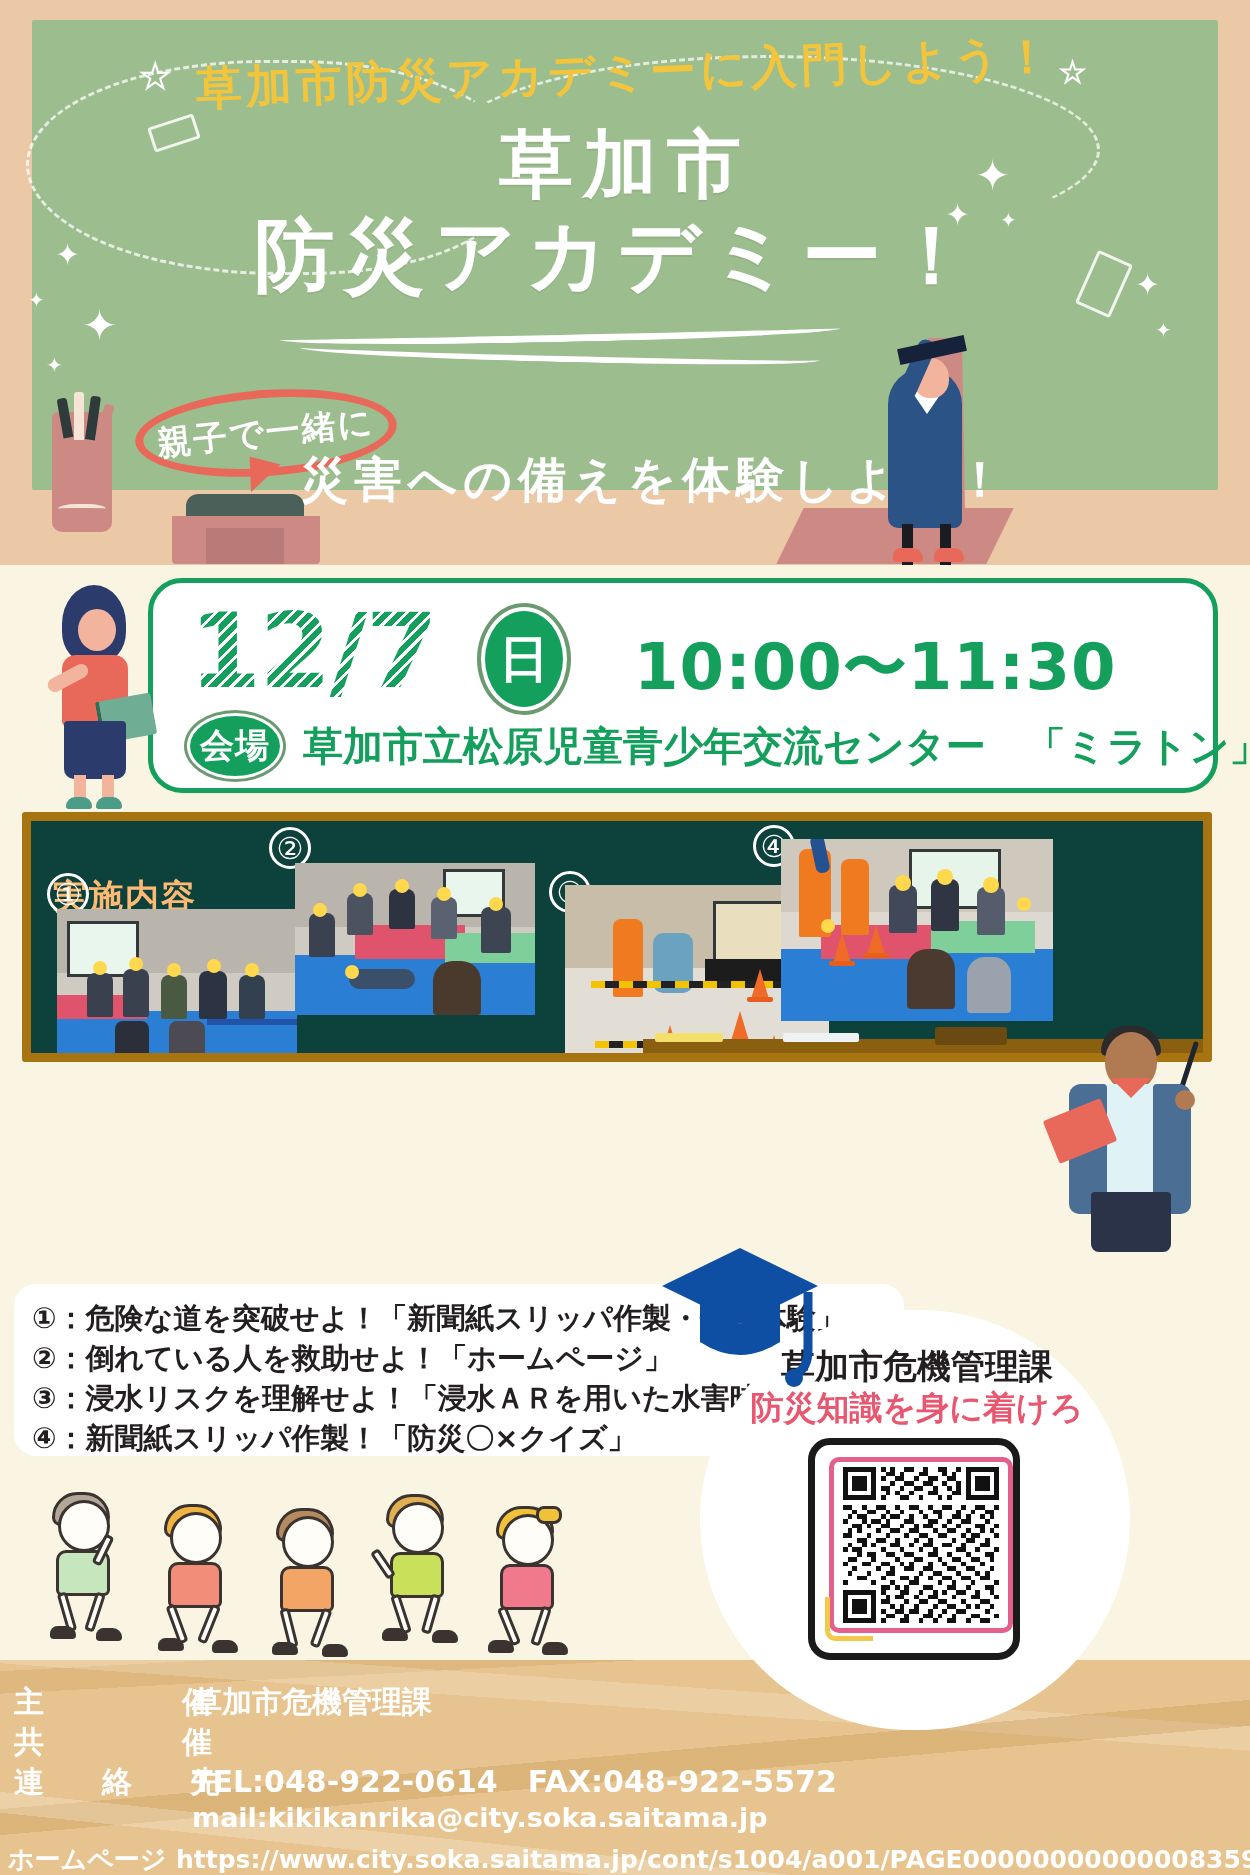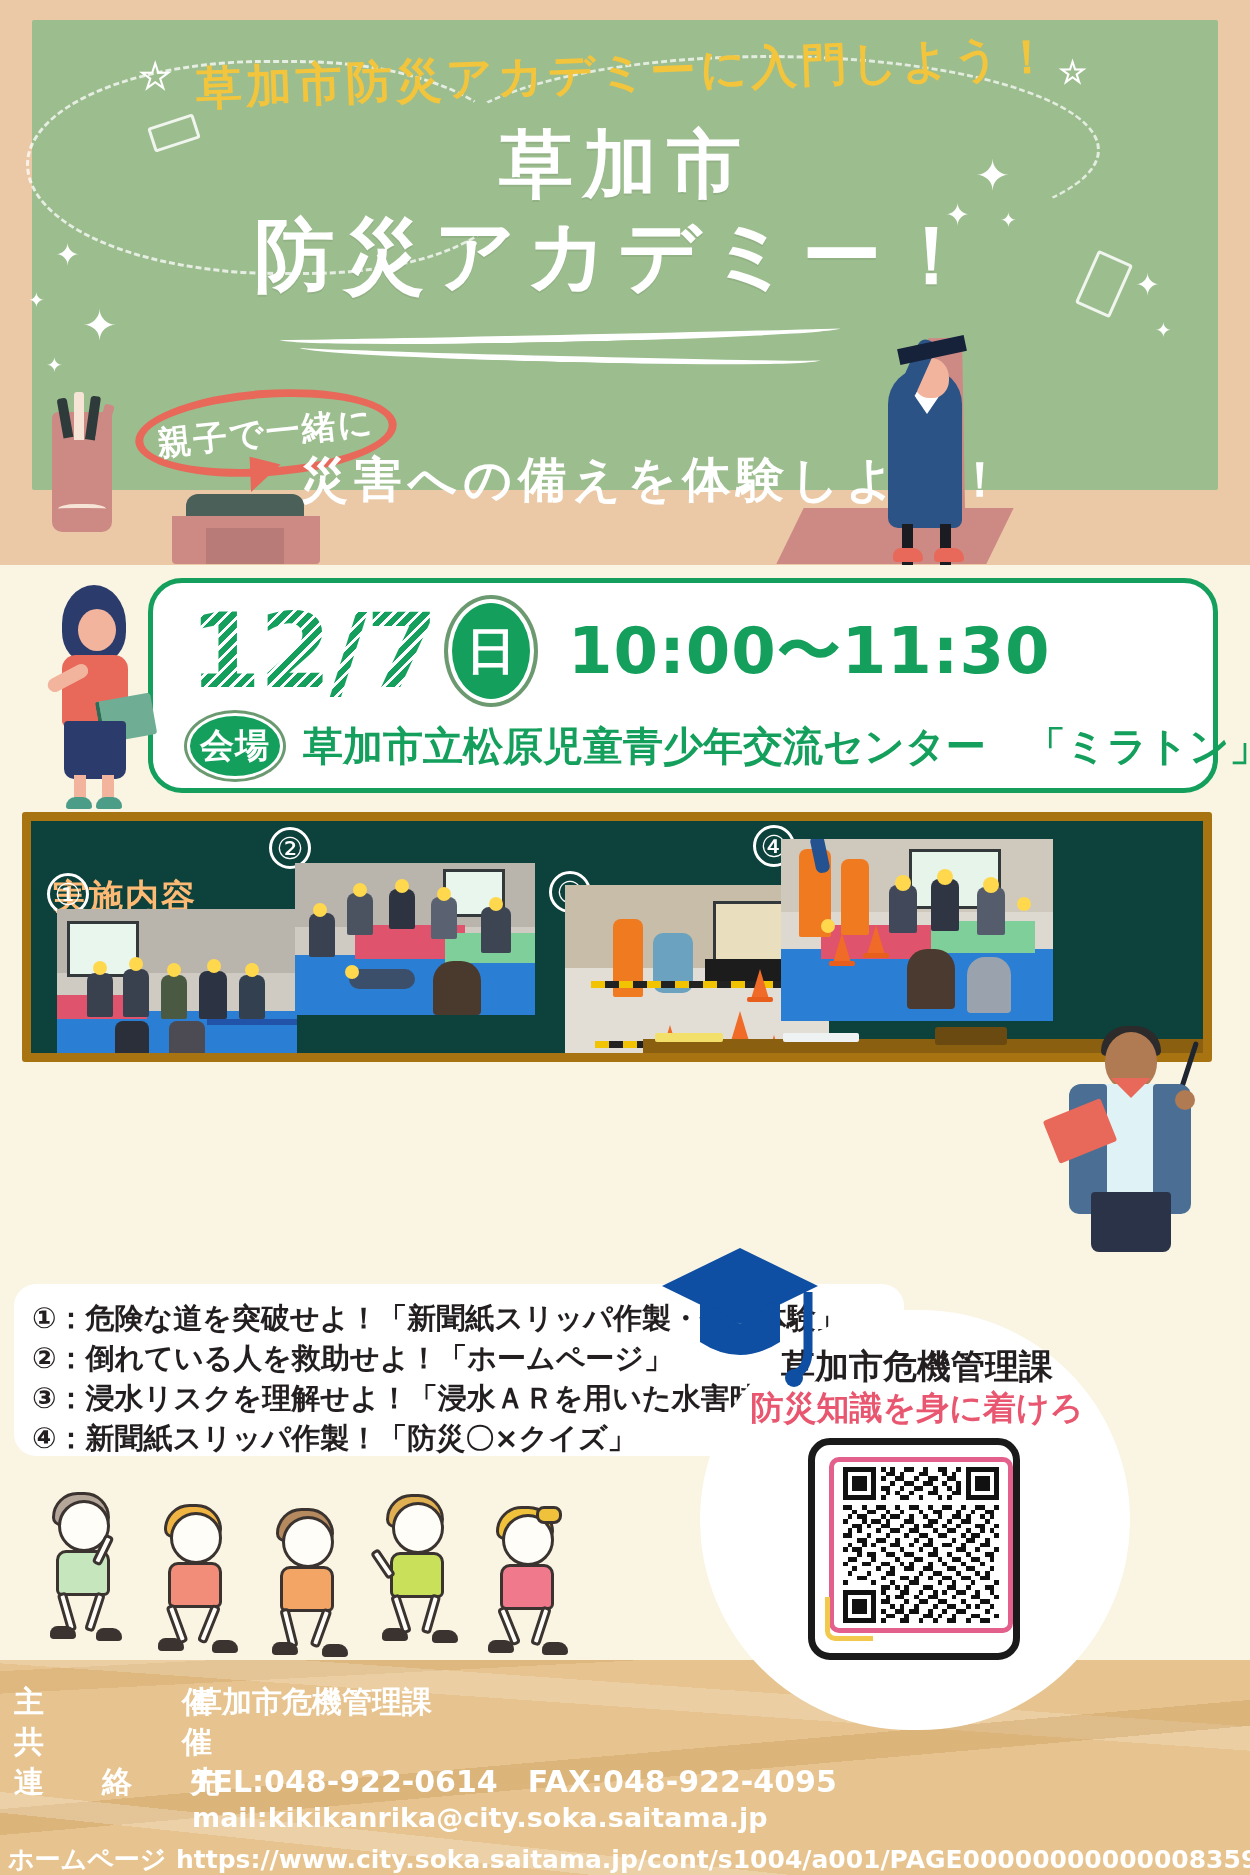--- a/index.html
+++ b/index.html
@@ -169,21 +169,21 @@
 
   
   .datecard {
     position: absolute; left: 148px; top: 578px;
     width: 1070px; height: 215px;
     background: #ffffff;
     border: 5px solid #14a05c;
     border-radius: 34px;
     z-index: 5;
   }
-  .date-row { position: absolute; left: 36px; top: 8px; display: flex; align-items: center; }
+  .date-row { position: absolute; left: 36px; top: 8px; display: flex; align-items: flex-end; gap: 33px; }
   .big-date {
     font-size: 104px; font-weight: bold; line-height: 120px;
     color: #14a05c; letter-spacing: -2px;
     font-family: "DejaVu Sans", sans-serif;
     background: repeating-linear-gradient(135deg,#14a05c 0 6px,#ffffff 6px 9px);
     -webkit-background-clip: text; background-clip: text;
     -webkit-text-fill-color: transparent;
     text-shadow: none;
     padding-right: 6px;
   }
@@ -895,21 +895,21 @@
   <div class="footer">
     <div class="f-row" style="left:14px;top:22px;">
       <div class="f-label sp">主　　催</div>
       <div class="f-val">草加市危機管理課</div>
     </div>
     <div class="f-row" style="left:14px;top:62px;">
       <div class="f-label sp">共　　催</div>
     </div>
     <div class="f-row" style="left:14px;top:102px;">
       <div class="f-label sp2">連　絡　先</div>
-      <div class="f-val">TEL:048-922-0614　FAX:048-922-4095</div>
+      <div class="f-val">TEL:048-922-0614　FAX:048-922-5572</div>
     </div>
     <div class="f-row" style="left:14px;top:142px;">
       <div class="f-label"></div>
       <div class="f-val small">mail:kikikanrika@city.soka.saitama.jp</div>
     </div>
     <div class="f-row" style="left:8px;top:182px;">
       <div class="f-label" style="font-size:26px;width:168px;">ホームページ</div>
       <div class="f-val url">https://www.city.soka.saitama.jp/cont/s1004/a001/PAGE000000000000083593.html</div>
     </div>
   </div>

